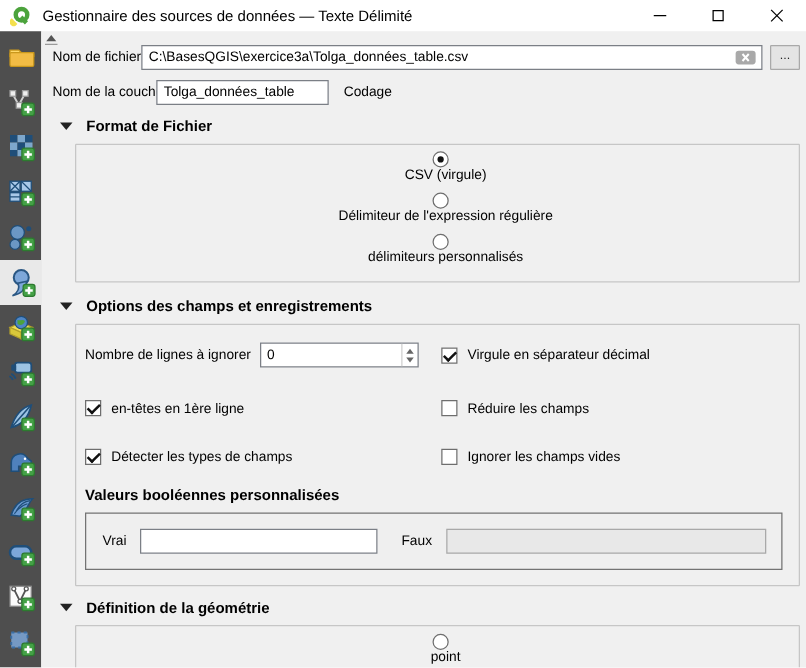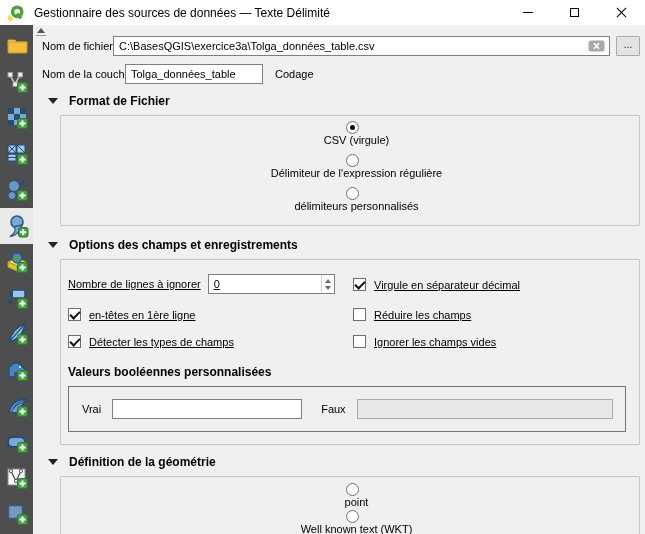--- a/index.html
+++ b/index.html
@@ -60,29 +60,29 @@
 
   .group-box { border:1px solid #c6c6c6; background:#f0f0f0; margin-left:18px; border-radius:1px; }
   .group-format { padding:5px 12px 5px 17px; margin-bottom:12px; }
   .radio-row { display:flex; align-items:center; height:33px;flex-direction:column; }
   .radio-row.compact { height:27px; }
   .radio { width:13px; height:13px; border:1px solid #6e6e6e; border-radius:50%; background:#fff; position:relative; flex:none; }
   .radio.selected::after { content:""; position:absolute; left:3px; top:3px; width:5px; height:5px; border-radius:50%; background:#111; }
   .radio-label { margin-left:8px; white-space:nowrap; }
 
   .group-fields { padding:14px 12px 12px 7px; margin-bottom:10px; }
-  .fields-grid { display:grid; grid-template-columns:285px 1fr; row-gap:14px; align-items:center;text-decoration:underline; }
+  .fields-grid { display:grid; grid-template-columns:285px 1fr; row-gap:26px; align-items:center; }
   .skip-wrap { display:flex; align-items:center; }
   .spinbox { width:127px; height:20px; margin-left:7px; border:1px solid #7b7f86; background:#fff; display:flex; }
   .spin-value { flex:1; padding:3px 0 0 5px; font-size:11px; }
   .spin-arrows { width:13px; border-left:1px solid #d0d0d0; display:flex; flex-direction:column; align-items:center; justify-content:center; gap:3px; }
   .sa-up { width:0; height:0; border-left:3px solid transparent; border-right:3px solid transparent; border-bottom:4px solid #666; }
   .sa-down { width:0; height:0; border-left:3px solid transparent; border-right:3px solid transparent; border-top:4px solid #666; }
 
-  .check-item { display:flex; align-items:flex-end; }
+  .check-item { display:flex; align-items:center; }
   .checkbox { width:13px; height:13px; border:1px solid #6e6e6e; background:#fff; position:relative; flex:none; }
   .checkbox.checked::after { content:""; position:absolute; left:1px; top:2px; width:8px; height:4px; border-left:2px solid #111; border-bottom:2px solid #111; transform:rotate(-45deg); }
   .check-label { margin-left:8px; white-space:nowrap; }
 
   .bool-title { font-size:12px; font-weight:bold; margin:17px 0 7px 0; }
   .bool-frame { border:1px solid #737373; background:#efefef; margin-right:1px; padding:12px 12px 12px 13px; display:flex; align-items:center; }
   .lbl-vrai { flex:none; margin-right:11px; }
   .vrai-input { width:190px; flex:none; }
   .lbl-faux { flex:none; margin:0 11px 0 19px; }
   .faux-input { flex:1; background:#e8e8e8; border-color:#a9a9a9; }

